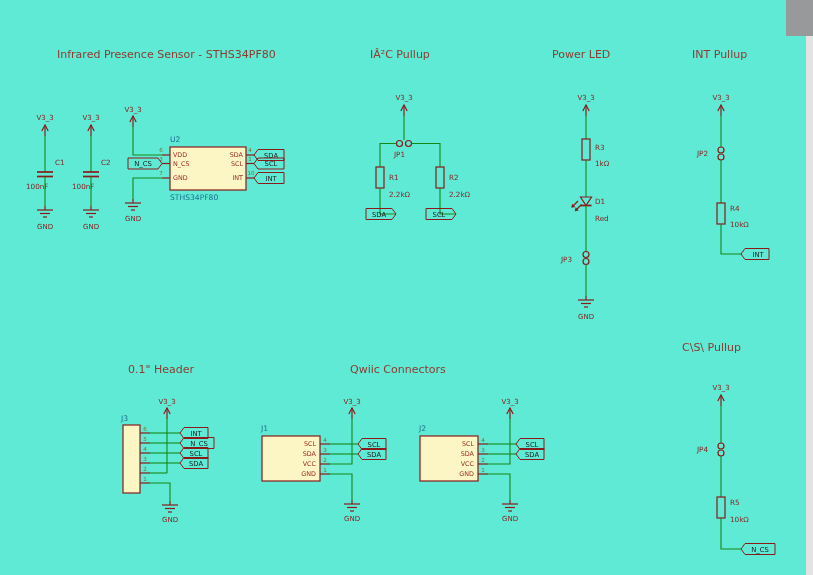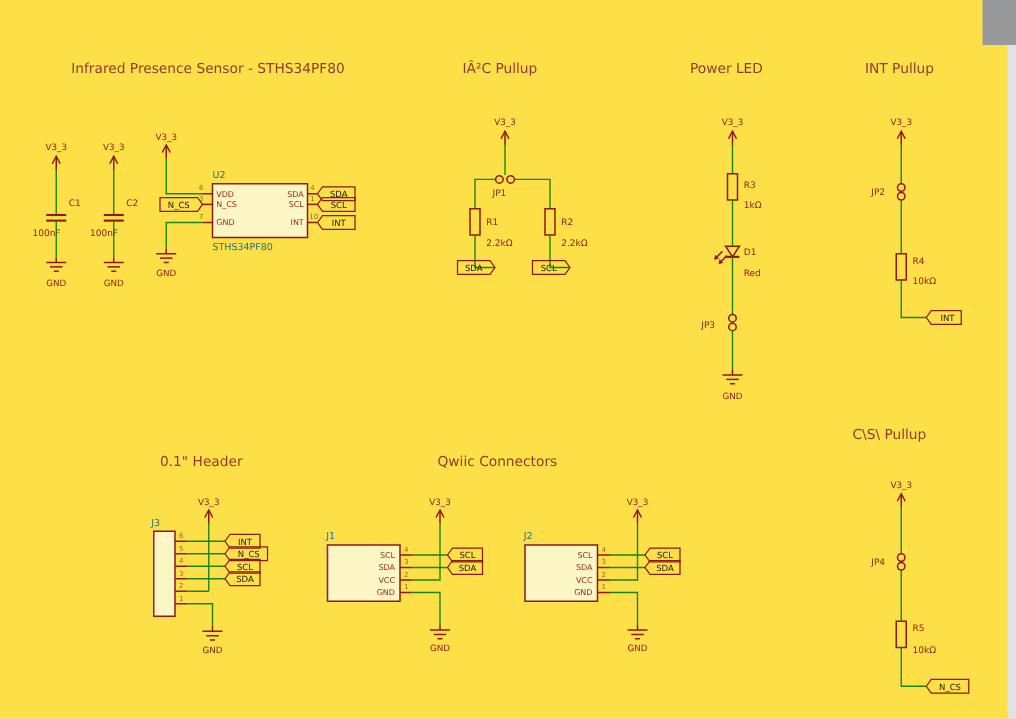--- a/index.html
+++ b/index.html
@@ -1,16 +1,16 @@
 <!DOCTYPE html>
 <html><head>
 <meta charset="utf-8">
 <style>
   html,body{margin:0;padding:0;background:#e9e9e9;}
-  .stage{position:relative;width:813px;height:575px;background:#fde047;overflow:hidden;font-family:"DejaVu Sans",sans-serif;}
+  .stage{position:relative;width:813px;height:575px;background:#5eead4;overflow:hidden;font-family:"DejaVu Sans",sans-serif;}
   svg{position:absolute;left:0;top:0;}
   .w{fill:none;stroke:#168716;stroke-width:1.1;}
   .s{fill:none;stroke:#8B1A1A;stroke-width:1.2;}
   .sf{fill:#FCF6C5;stroke:#8B1A1A;stroke-width:1.2;}
   .cap{fill:none;stroke:#8B1A1A;stroke-width:1.7;}
   .lb{fill:none;stroke:#8B1A1A;stroke-width:1;}
   text{font-family:"DejaVu Sans",sans-serif;}
   .t-title{fill:#8E3B30;font-size:11px;}
   .t-ref{fill:#8B1A1A;font-size:7.2px;}
   .t-teal{fill:#20708F;font-size:7.6px;}

